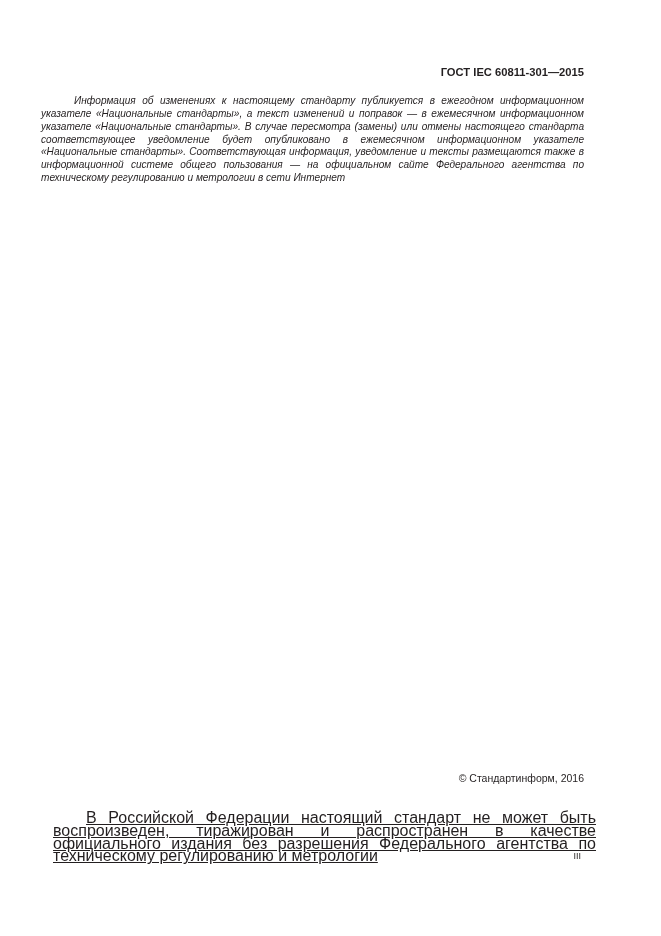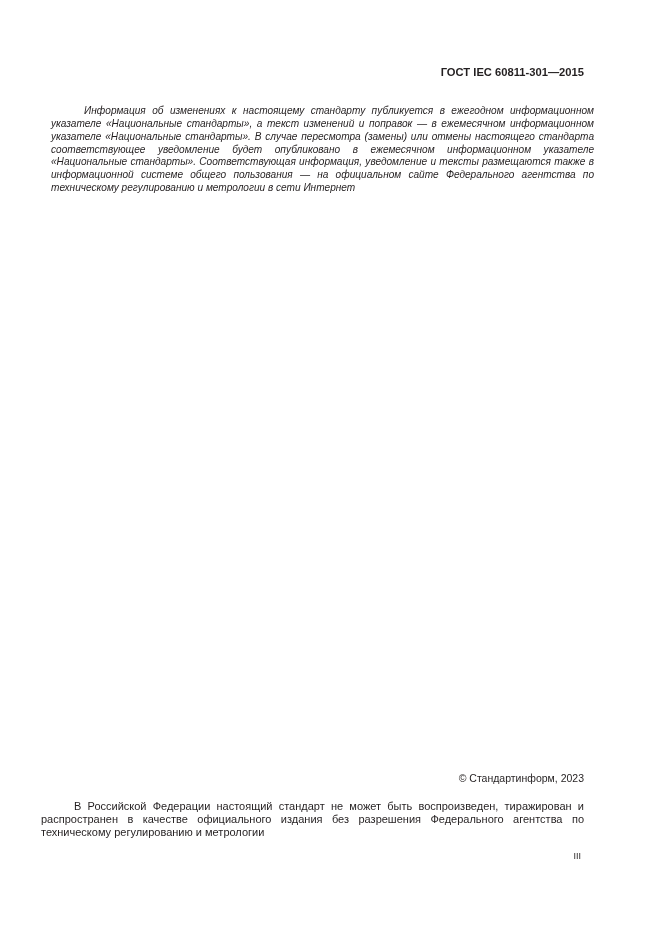--- a/index.html
+++ b/index.html
@@ -1,26 +1,26 @@
 <!DOCTYPE html>
 <html><head>
 <meta charset="utf-8">
 <style>
   html, body { margin:0; padding:0; background:#ffffff; }
   body { width:661px; height:936px; position:relative; overflow:hidden; color:#231f20; font-family:"Liberation Sans", sans-serif; }
   .header { position:absolute; top:66px; right:77px; font-weight:bold; font-size:11.2px; letter-spacing:0; }
-  .notice { position:absolute; top:95px; left:41px; width:543px; font-style:italic; font-size:10.1px; line-height:12.85px; text-align:justify; text-indent:33px; margin:10px; }
+  .notice { position:absolute; top:95px; left:41px; width:543px; font-style:italic; font-size:10.1px; line-height:12.85px; text-align:justify; text-indent:33px; margin:0; }
   .copyright { position:absolute; top:772px; right:77px; font-size:10.5px; }
-  .rights { position:absolute; top:800px; left:41px; width:543px; font-size:11px; line-height:12.8px; text-align:justify; text-indent:33px; margin:0; }
+  .rights { position:absolute; top:800px; left:41px; width:543px; font-size:16px; line-height:12.8px; text-align:justify; text-indent:33px; margin:12px;text-decoration:underline; }
   .pagenum { position:absolute; top:851px; right:80px; font-size:9px;text-align:center; }
 </style>
 </head>
 <body>
 
 <div class="header">ГОСТ IEC 60811-301—2015</div>
 
 <p class="notice">Информация об изменениях к настоящему стандарту публикуется в ежегодном информационном указателе «Национальные стандарты», а текст изменений и поправок — в ежемесячном информационном указателе «Национальные стандарты». В случае пересмотра (замены) или отмены настоящего стандарта соответствующее уведомление будет опубликовано в ежемесячном информационном указателе «Национальные стандарты». Соответствующая информация, уведомление и тексты размещаются также в информационной системе общего пользования — на официальном сайте Федерального агентства по техническому регулированию и метрологии в сети Интернет</p>
 
-<div class="copyright">© Стандартинформ, 2023</div>
+<div class="copyright">© Стандартинформ, 2016</div>
 
 <p class="rights">В Российской Федерации настоящий стандарт не может быть воспроизведен, тиражирован и распространен в качестве официального издания без разрешения Федерального агентства по техническому регулированию и метрологии</p>
 
 <div class="pagenum">III</div>
 
 </body></html>

